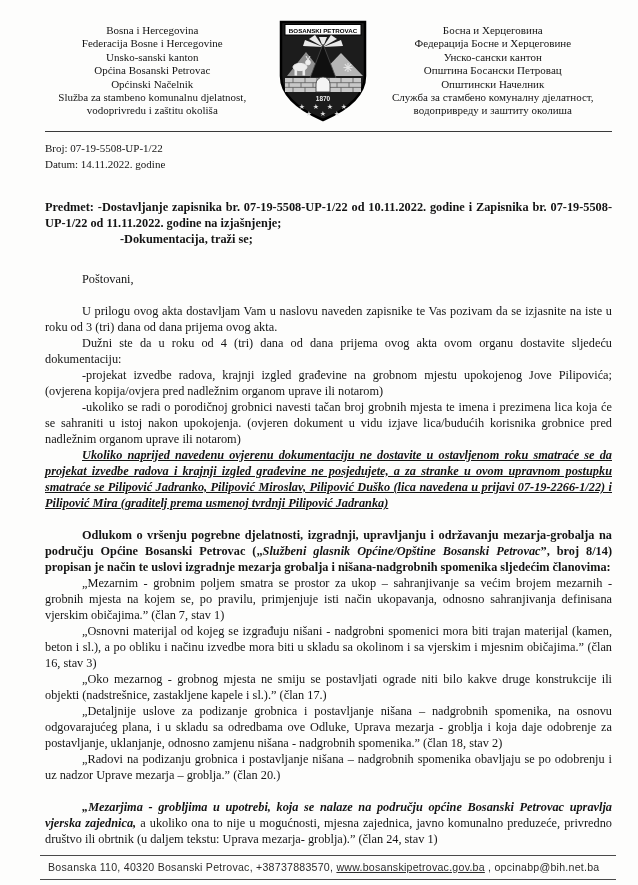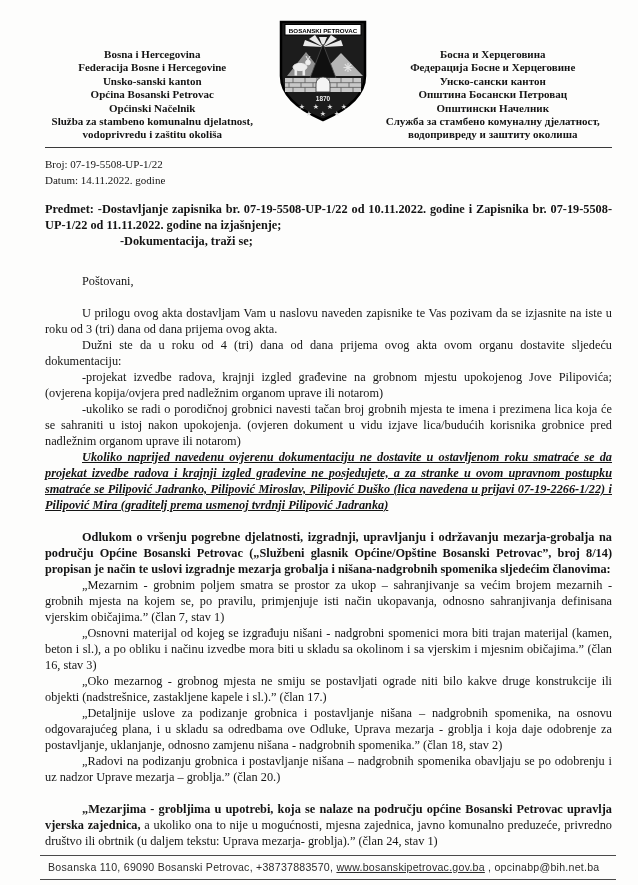--- a/index.html
+++ b/index.html
@@ -4,34 +4,34 @@
 <style>
   html, body { margin:0; padding:0; }
   body {
     width:638px; height:885px; background:#fdfdfc; color:#141414;
     font-family:"Liberation Serif", serif; position:relative; overflow:hidden;
   }
   .page { padding:20px 26px 0 45px; }
 
   
   .header { display:flex; justify-content:space-between; align-items:flex-start; margin-left:-16px; margin-right:-4px; }
-  .header-col { width:248px; text-align:center; font-weight:bold; font-size:11px; line-height:13.4px; padding-top:4px;margin-top:24px; }
+  .header-col { width:248px; text-align:center; font-weight:normal; font-size:11px; line-height:13.4px; padding-top:4px; }
   .crest-wrap { width:94px; flex:0 0 auto; }
   .head-rule { border:0; border-top:1.6px solid #3a3a3a; margin:5px 0 0 0; }
 
   
   .meta { margin-top:8px; font-size:11px; line-height:16px; }
 
   
-  .doc-body { margin-top:13px; font-size:12.3px; line-height:16px; }
+  .doc-body { margin-top:27px; font-size:12.3px; line-height:16px; }
   .doc-body p { margin:0; text-align:justify; }
   .indent { text-indent:37px; }
   .b { font-weight:bold; }
   .i { }
-  .bi { font-weight:bold; }
+  .bi { font-weight:bold; font-style:italic; }
   .warning { font-weight:bold; font-style:italic; text-decoration:underline; }
   .subject { font-weight:bold; }
   .subject-l2 { margin-left:75px !important; text-align:left; font-weight:bold; }
   .gap-lg { margin-top:24px !important; }
   .gap { margin-top:16px !important; }
 
   
   .footer {
     position:absolute; left:40px; right:22px; bottom:5px;
     font-family:"Liberation Sans", sans-serif; font-size:10.6px; color:#2b2b2b;
@@ -154,13 +154,13 @@
 
     <p class="indent"><span class="i">„Detaljnije uslove za podizanje grobnica i postavljanje nišana – nadgrobnih spomenika, na osnovu odgovarajućeg plana, i u skladu sa odredbama ove Odluke, Uprava mezarja - groblja i koja daje odobrenje za postavljanje, uklanjanje, odnosno zamjenu nišana - nadgrobnih spomenika.” </span><span>(član 18, stav 2)</span></p>
 
     <p class="indent"><span class="i">„Radovi na podizanju grobnica i postavljanje nišana – nadgrobnih spomenika obavljaju se po odobrenju i uz nadzor Uprave mezarja – groblja.” </span><span>(član 20.)</span></p>
 
     <p class="indent gap"><span class="bi">„Mezarjima - grobljima u upotrebi, koja se nalaze na području općine Bosanski Petrovac upravlja vjerska zajednica,</span><span class="i"> a ukoliko ona to nije u mogućnosti, mjesna zajednica, javno komunalno preduzeće, privredno društvo ili obrtnik (u daljem tekstu: Uprava mezarja- groblja).” </span><span>(član 24, stav 1)</span></p>
 
   </div>
 </div>
 
-<div class="footer"><span>Bosanska 110, 69090 Bosanski Petrovac, +38737883570, </span><span class="link">www.bosanskipetrovac.gov.ba</span><span> , opcinabp@bih.net.ba</span></div>
+<div class="footer"><span>Bosanska 110, 40320 Bosanski Petrovac, +38737883570, </span><span class="link">www.bosanskipetrovac.gov.ba</span><span> , opcinabp@bih.net.ba</span></div>
 
 </body></html>

